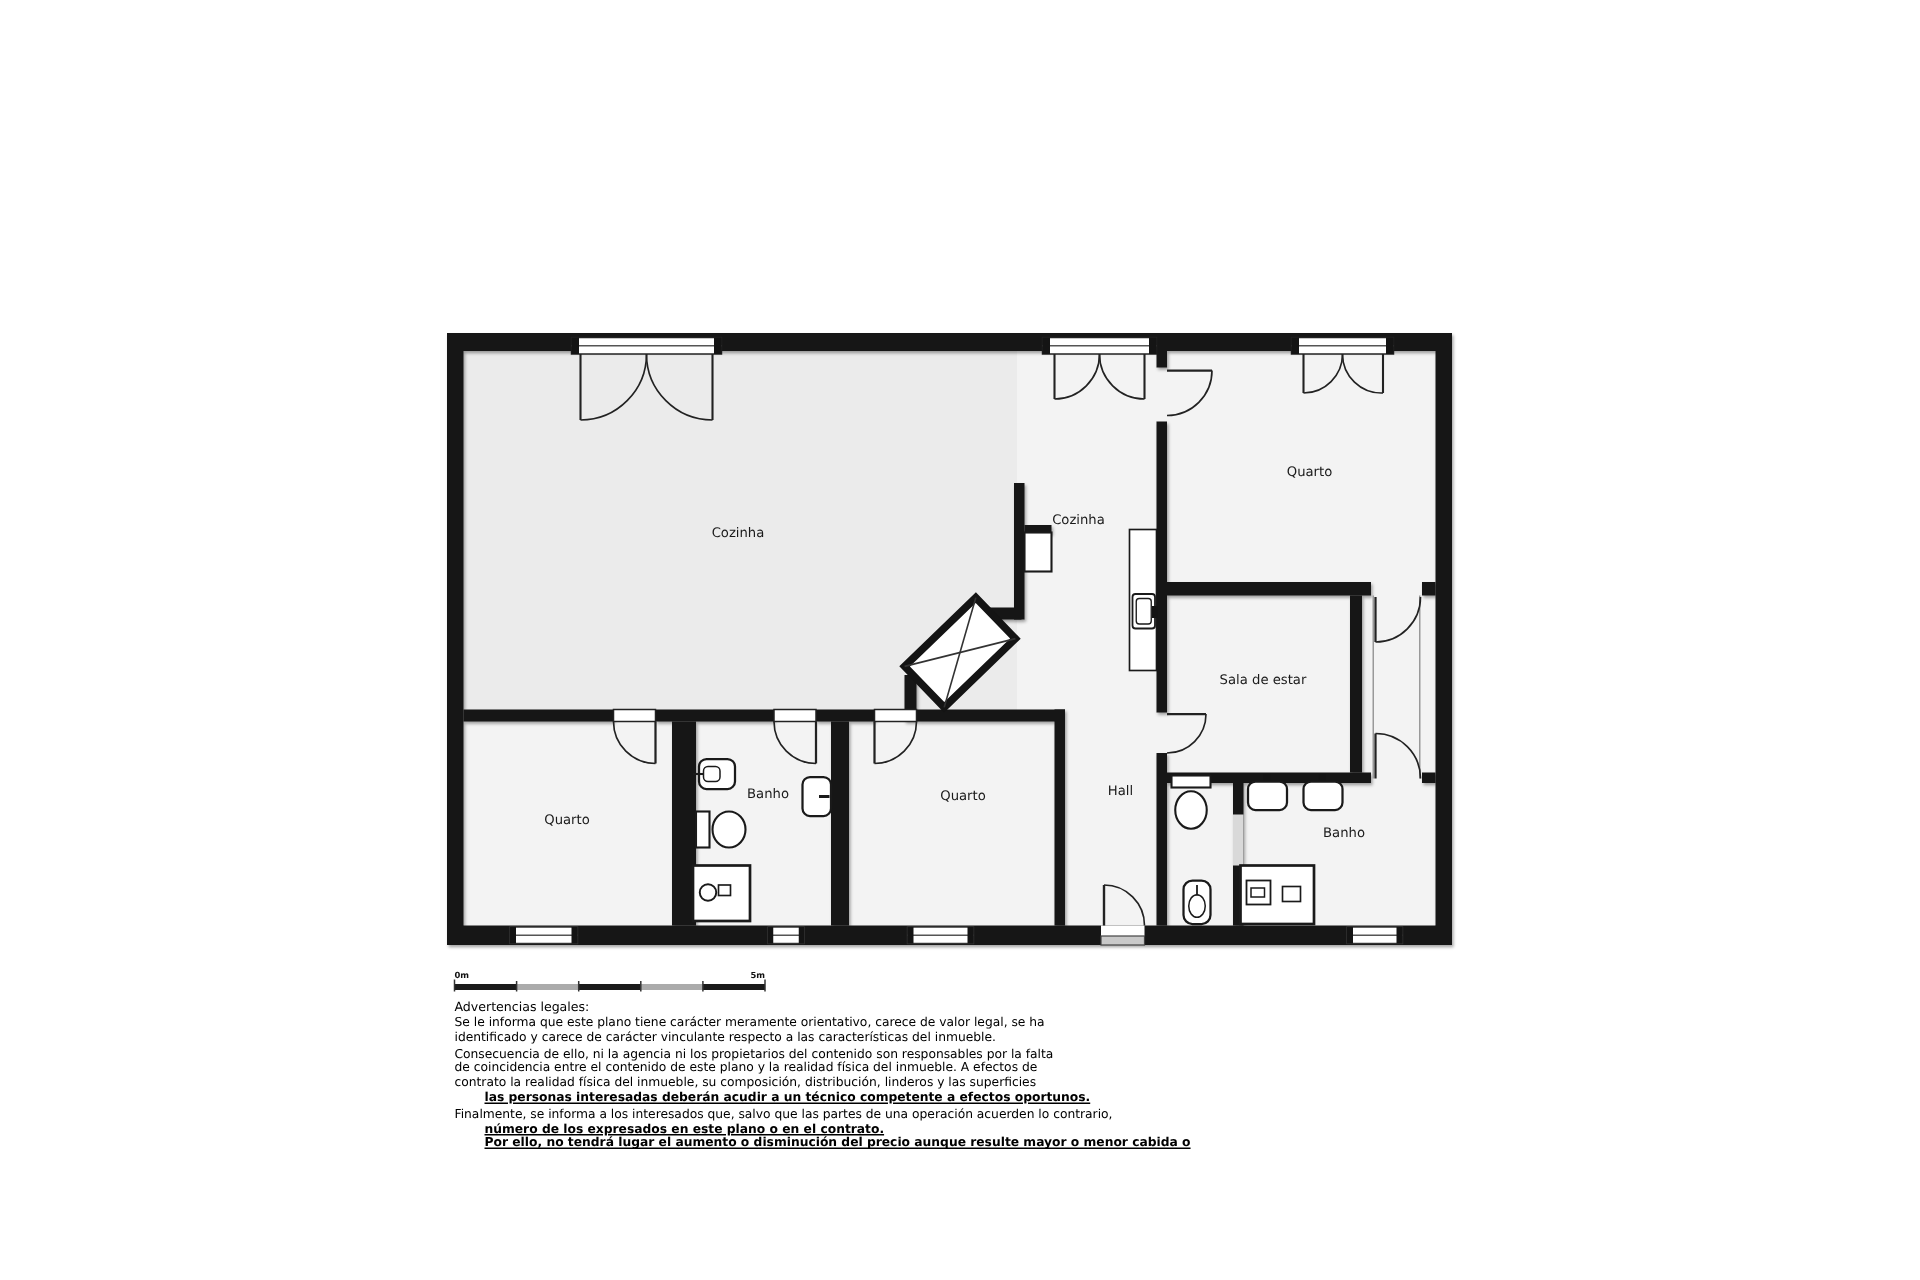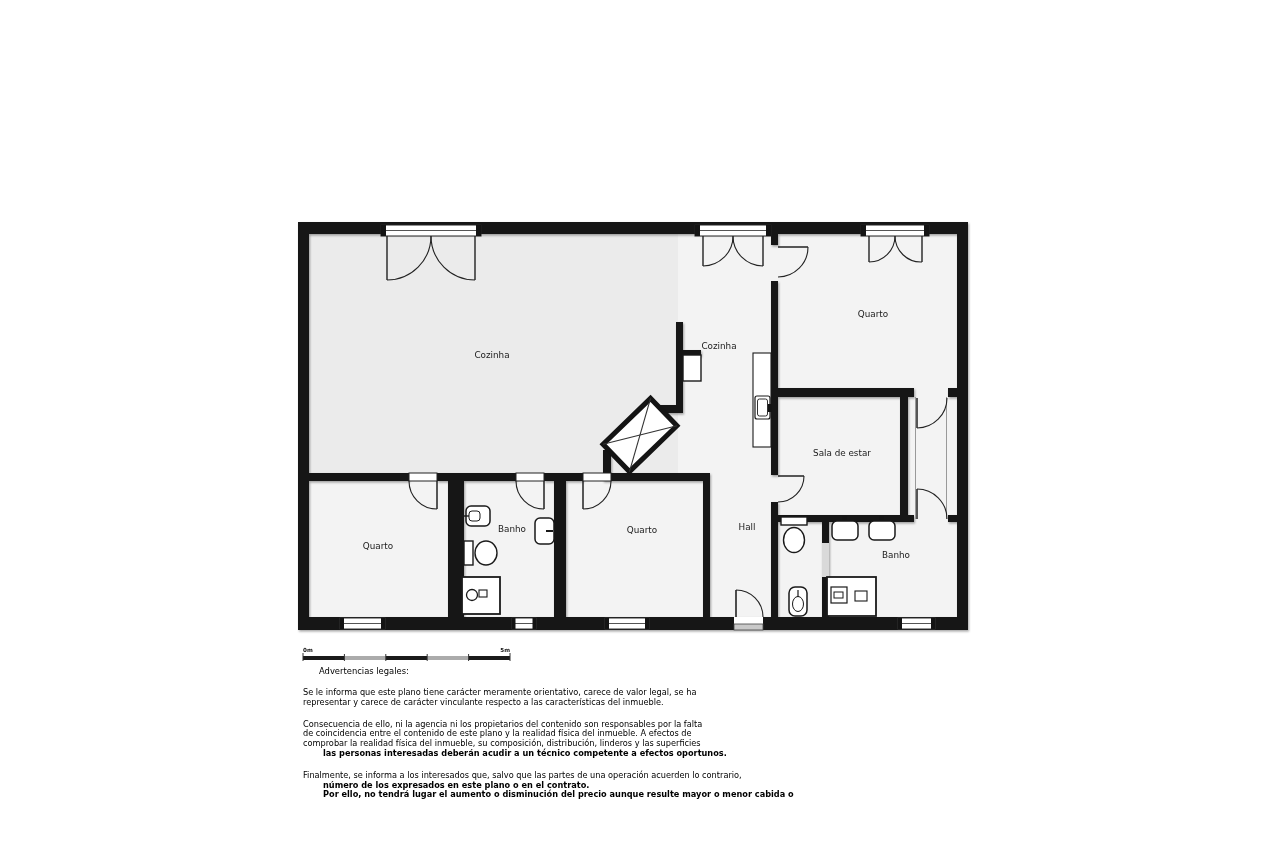--- a/index.html
+++ b/index.html
@@ -2,24 +2,24 @@
 <html><head>
 <meta charset="utf-8">
 <style>
   html,body{margin:0;padding:0;background:#fff;}
   #page{position:relative;width:1280px;height:853px;background:#ffffff;overflow:hidden;
         font-family:"DejaVu Sans",sans-serif;}
   #plan-svg{position:absolute;left:0;top:0;}
   .room-label{font-family:"DejaVu Sans",sans-serif;font-size:8.8px;fill:#1a1a1a;}
   .scale-label{font-family:"DejaVu Sans",sans-serif;font-size:5.6px;font-weight:bold;fill:#111;}
   .legal{position:absolute;left:303px;top:666px;width:500px;color:#000;}
-  .legal-title{font-size:8.4px;line-height:10px;margin-left:16px;}
-  .para{margin-top:12px;}
+  .legal-title{font-size:8.4px;line-height:10px;}
+  .para{margin-top:1px;}
   .legal-line{font-size:8.2px;line-height:9.8px;white-space:nowrap;}
-  .em{font-weight:bold;padding-left:20px;}
+  .em{font-weight:bold;text-decoration:underline;padding-left:20px;}
 </style>
 </head>
 <body>
 
 <div id="page">
 
 <svg id="plan-svg" width="1280" height="853" viewBox="0 0 1280 853">
   <defs>
     <filter id="ds" x="-10%" y="-10%" width="120%" height="120%">
       <feDropShadow dx="1" dy="1.5" stdDeviation="1.1" flood-color="#000" flood-opacity="0.35"></feDropShadow>
@@ -259,26 +259,26 @@
       <line x1="468.6" y1="654" x2="468.6" y2="661"></line>
           <line x1="510" y1="653" x2="510" y2="661"></line>
     </g>
   </g>
 </svg>
 
 <div class="legal">
   <div class="legal-title">Advertencias legales:</div>
   <div class="para">
     <div class="legal-line">Se le informa que este plano tiene carácter meramente orientativo, carece de valor legal, se ha</div>
-    <div class="legal-line">representar y carece de carácter vinculante respecto a las características del inmueble.</div>
+    <div class="legal-line">identificado y carece de carácter vinculante respecto a las características del inmueble.</div>
   </div>
   <div class="para">
     <div class="legal-line">Consecuencia de ello, ni la agencia ni los propietarios del contenido son responsables por la falta</div>
     <div class="legal-line">de coincidencia entre el contenido de este plano y la realidad física del inmueble. A efectos de</div>
-    <div class="legal-line">comprobar la realidad física del inmueble, su composición, distribución, linderos y las superficies</div>
+    <div class="legal-line">contrato la realidad física del inmueble, su composición, distribución, linderos y las superficies</div>
     <div class="legal-line em">las personas interesadas deberán acudir a un técnico competente a efectos oportunos.</div>
   </div>
   <div class="para">
     <div class="legal-line">Finalmente, se informa a los interesados que, salvo que las partes de una operación acuerden lo contrario,</div>
     <div class="legal-line em">número de los expresados en este plano o en el contrato.</div>
     <div class="legal-line em">Por ello, no tendrá lugar el aumento o disminución del precio aunque resulte mayor o menor cabida o</div>
   </div>
 </div>
 
 </div>

